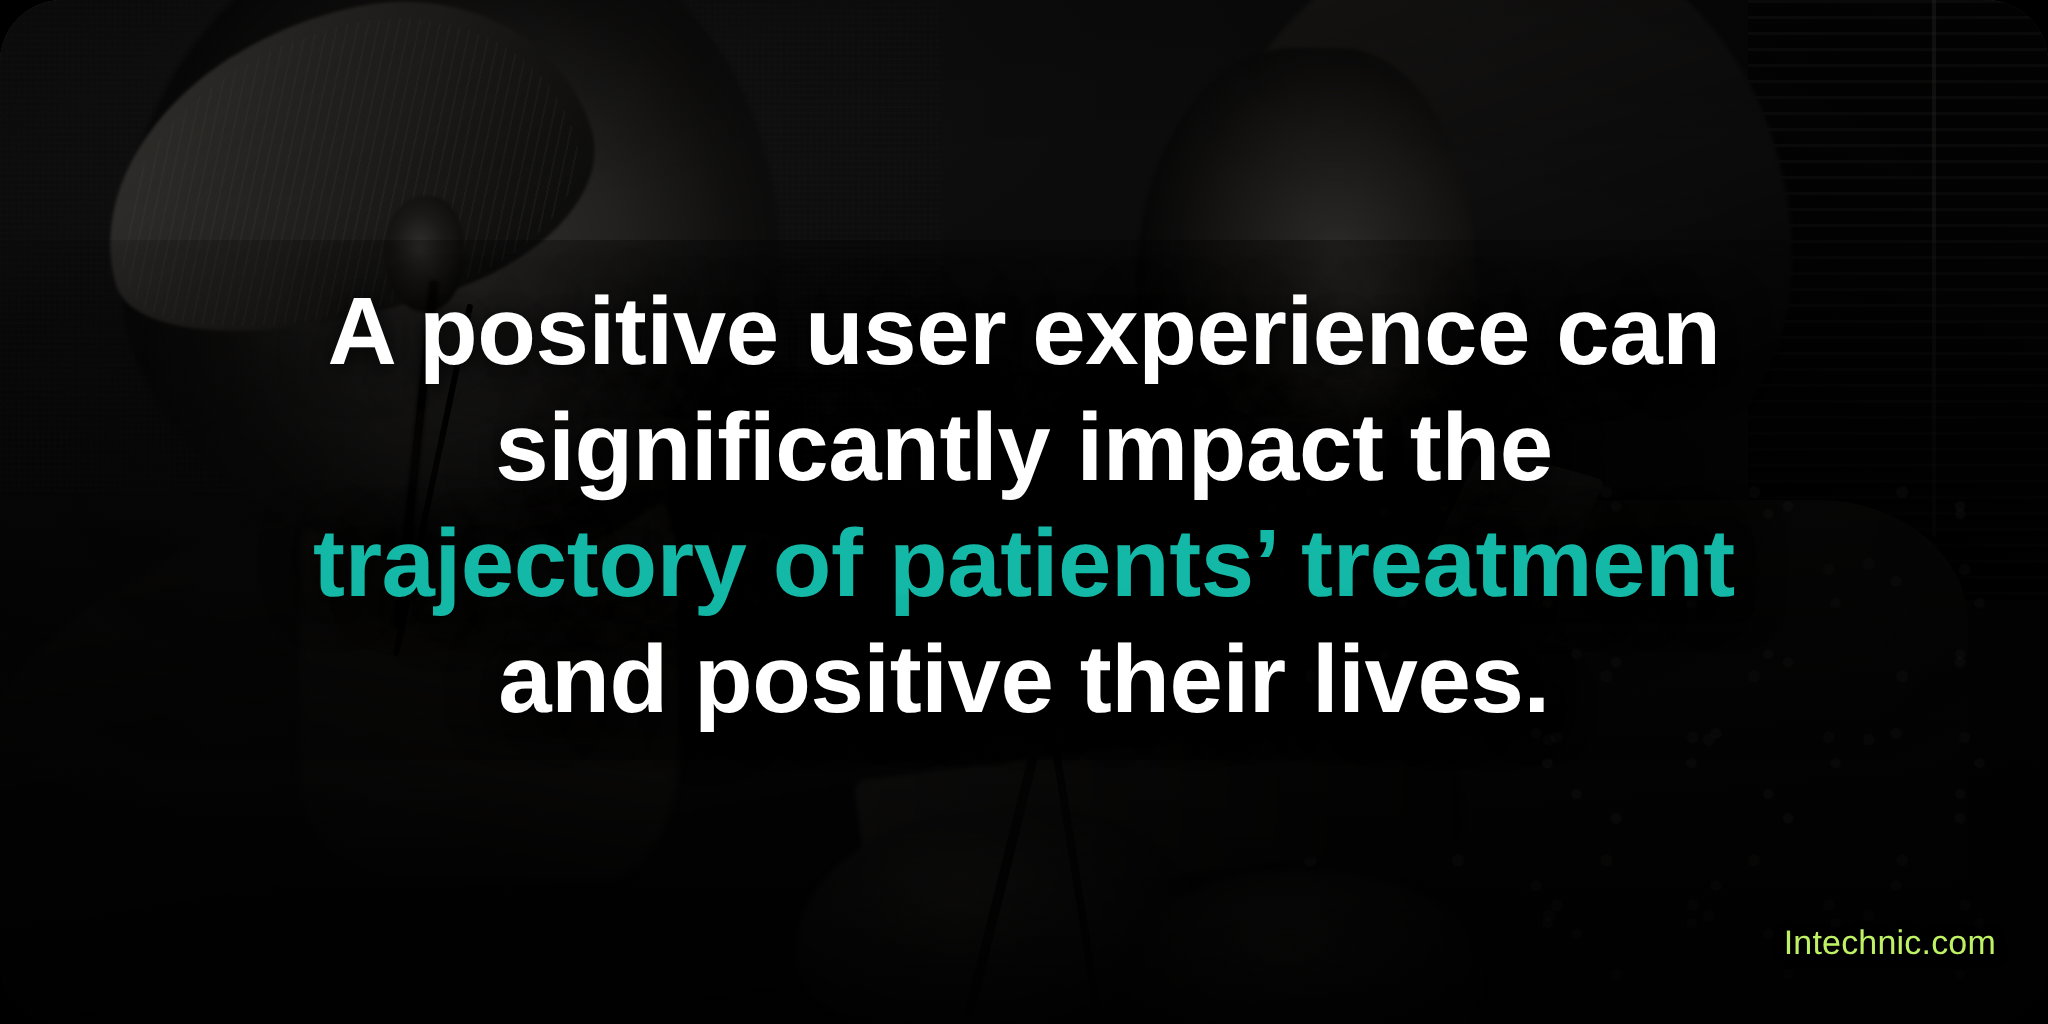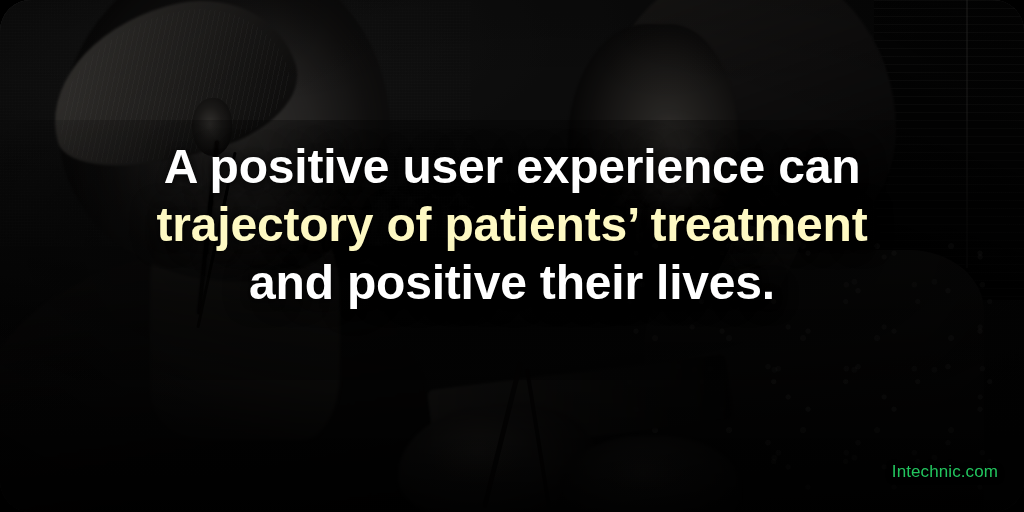--- a/index.html
+++ b/index.html
@@ -213,28 +213,28 @@
     text-align:center;
     font-size:48px;
     font-weight:bold;
     line-height:58px;
     letter-spacing:-.2px;
     color:#ffffff;
     text-shadow:0 2px 10px rgba(0,0,0,.78), 0 0 26px rgba(0,0,0,.5);
     white-space:nowrap;
   }
   .headline .ln { display:block; }
-  .headline .accent { color:#fef9c3; }
+  .headline .accent { color:#14b8a6; }
 
   
   .footer {
     position:absolute; right:26px; bottom:30px;
     font-size:17px;
     font-weight:normal;
-    color:#22c55e;
+    color:#bef264;
     letter-spacing:.1px;
     text-shadow:0 1px 6px rgba(0,0,0,.85);
   }
 </style>
 </head>
 <body>
 
 <div class="canvas">
 
   <div class="photo">
@@ -267,19 +267,20 @@
     <div class="steth-lower"></div>
     <div class="steth-lower2"></div>
 
     <div class="tint-dark"></div>
     <div class="vignette"></div>
     <div class="text-scrim"></div>
   </div>
 
   <div class="headline">
     <span class="ln">A positive user experience can</span>
+    <span class="ln">significantly impact the</span>
     <span class="ln accent">trajectory of patients’ treatment</span>
     <span class="ln">and positive their lives.</span>
   </div>
 
   <div class="footer">Intechnic.com</div>
 
 </div>
 
 </body></html>

